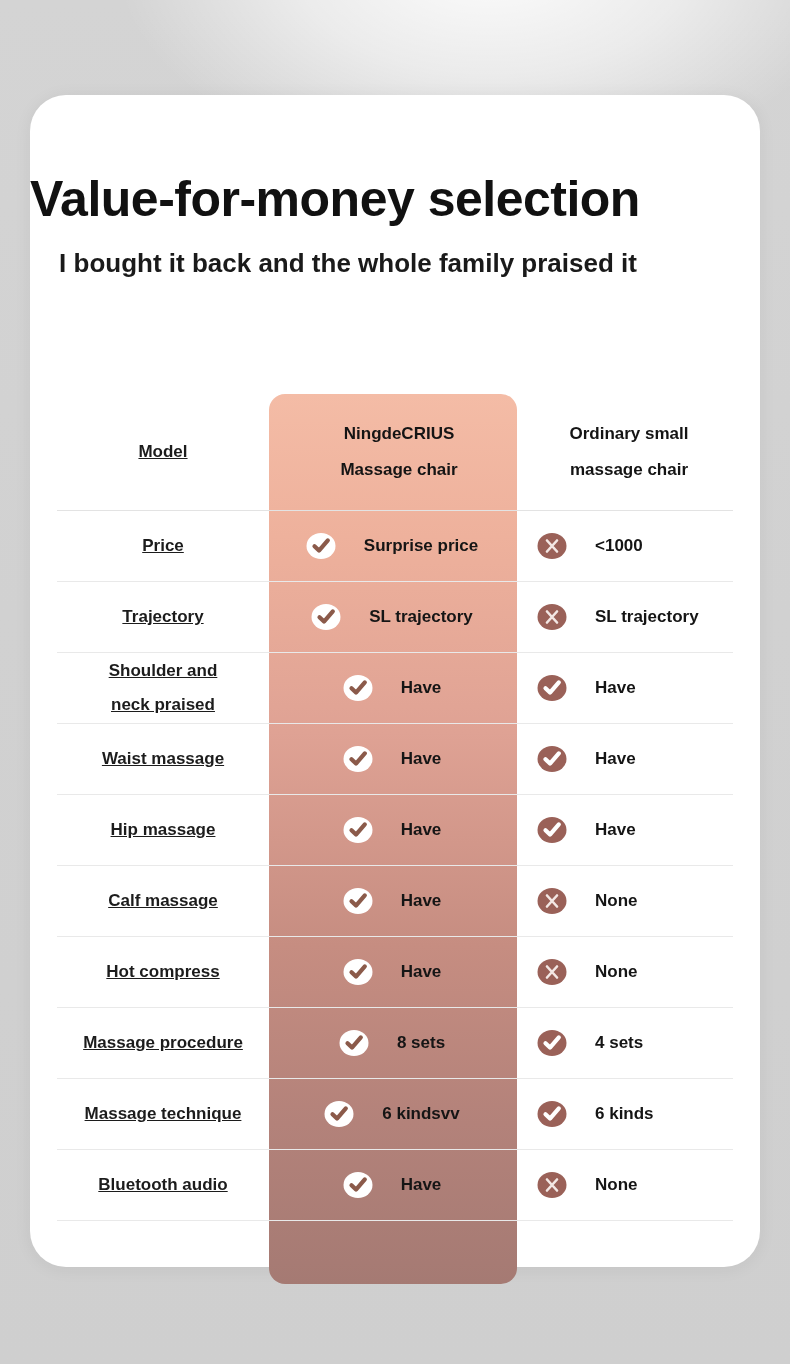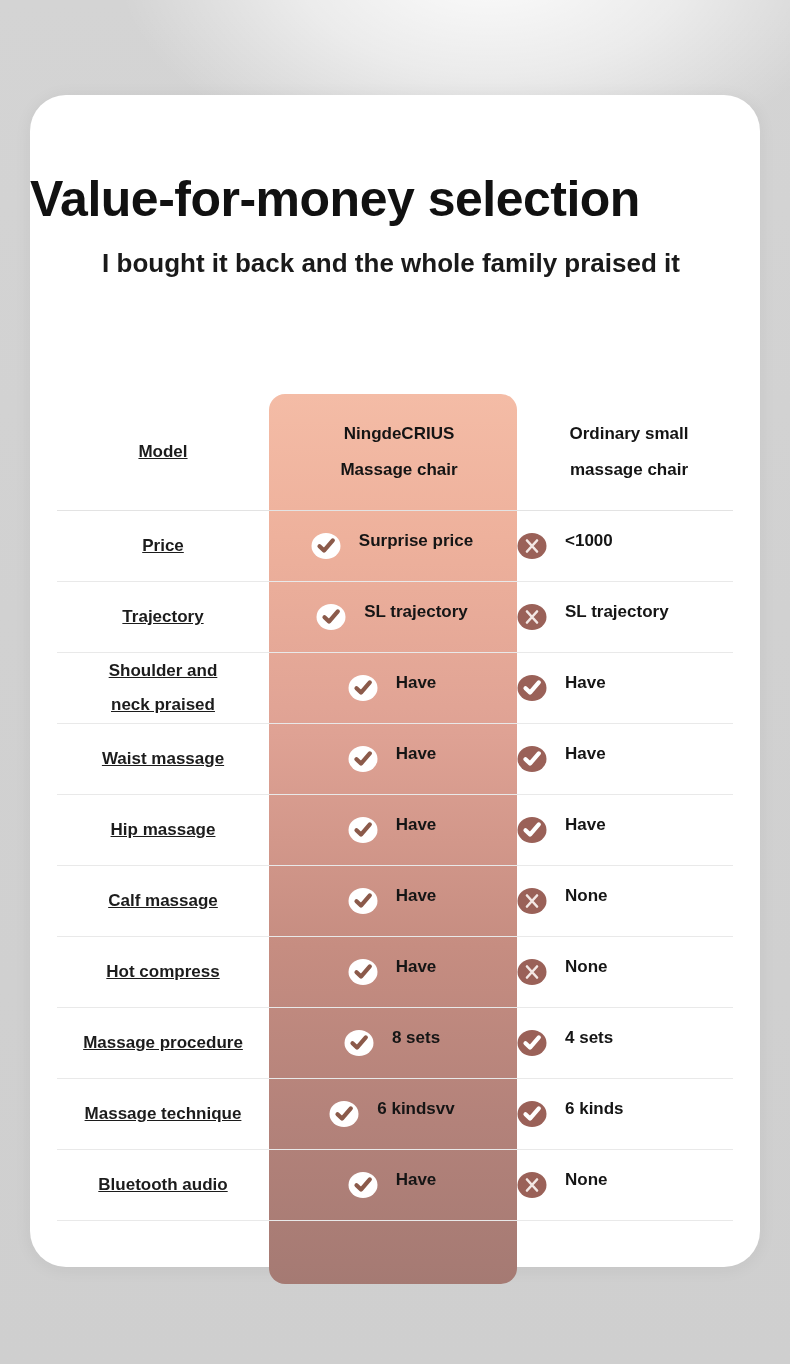--- a/index.html
+++ b/index.html
@@ -54,21 +54,20 @@
     position: absolute;
     left: 30px;
     top: 246px;
     width: 636px;
     text-align: center;
     font-size: 26px;
     font-weight: bold;
     color: #1a1a1a;
     line-height: 34px;
     white-space: nowrap;
-    padding-left: 43px;
   }
 
   
   .highlight-col {
     position: absolute;
     left: 269px;
     top: 394px;
     width: 248px;
     height: 890px;
     border-radius: 16px;
@@ -114,20 +113,21 @@
     flex-direction: column;
   }
   .cell-highlight {
     width: 248px;
     justify-content: center;
     padding-left: 12px;
   }
   .cell-ordinary {
     width: 216px;
     justify-content: flex-start;
+    padding-left: 20px;
   }
 
   .feature-label {
     font-size: 17px;
     font-weight: bold;
     color: #1c1c1c;
     text-align: center;
     line-height: 34px;
     white-space: nowrap;
     text-decoration: underline;
@@ -148,22 +148,22 @@
   .cell-ordinary.head {
     flex-direction: column;
     justify-content: center;
     align-items: center;
     padding-left: 8px;
   }
 
   
   .value-wrap {
     display: flex;
-    align-items: flex-start;
-    gap: 18px;
+    align-items: center;
+    gap: 28px;
   }
   .value-text {
     font-size: 17px;
     font-weight: bold;
     color: #151515;
     white-space: nowrap;
   }
 
   .icon {
     width: 30px;

